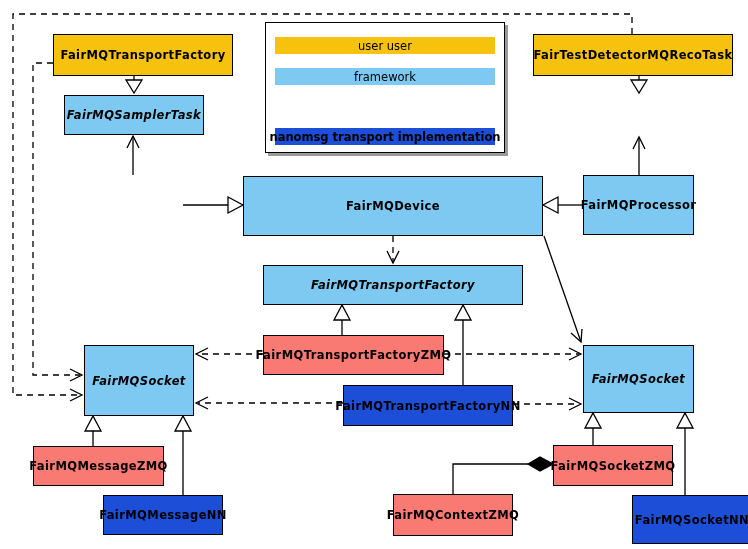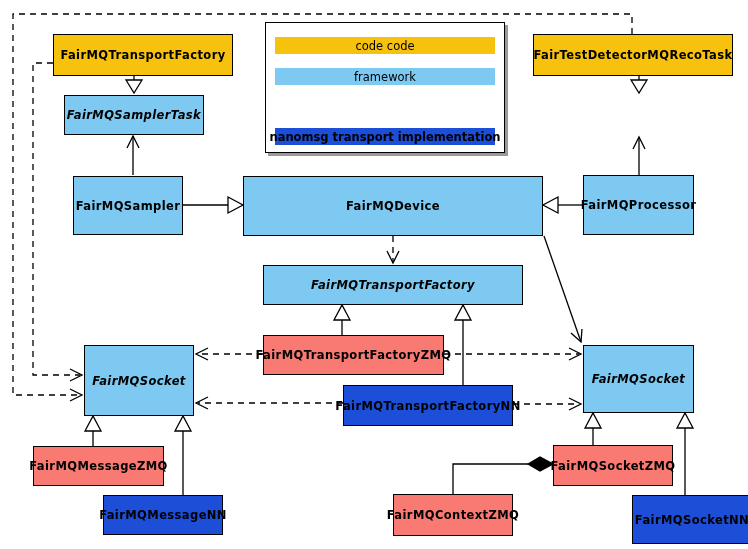--- a/index.html
+++ b/index.html
@@ -140,21 +140,21 @@
 
       <g>
         <polyline points="453,494 453,464 528,464"></polyline>
         <polygon points="528,464 540,457 553,464 540,471" fill="#000"></polygon>
       </g>
     </g>
   </svg>
 
   <div id="legend">
     <div class="legend-bar fill-yellow" style="top:14px">
-        <span>code code</span>
+        <span>user user</span>
       </div>
     <div class="legend-bar fill-blue" style="top:45px">
         <span>framework</span>
       </div>
     <div class="legend-bar fill-green" style="top:105px">
         <span>nanomsg transport implementation</span>
       </div>
   </div>
 
   <div class="node fill-yellow" style="left:53px;top:34px;width:180px;height:42px">
@@ -163,23 +163,20 @@
 
   <div class="node fill-yellow" style="left:533px;top:34px;width:200px;height:42px">
     <span>FairTestDetectorMQRecoTask</span>
     </div>
 
   <div class="node fill-blue abstract" style="left:64px;top:95px;width:140px;height:40px">
     <span>FairMQSamplerTask</span>
     </div>
 
 
-  <div class="node fill-blue" style="left:73px;top:176px;width:110px;height:59px">
-    <span>FairMQSampler</span>
-    </div>
 
   <div class="node fill-blue" style="left:243px;top:176px;width:300px;height:60px">
     <span>FairMQDevice</span>
     </div>
 
   <div class="node fill-blue" style="left:583px;top:175px;width:111px;height:60px">
     <span>FairMQProcessor</span>
     </div>
 
   <div class="node fill-blue abstract" style="left:263px;top:265px;width:260px;height:40px">

